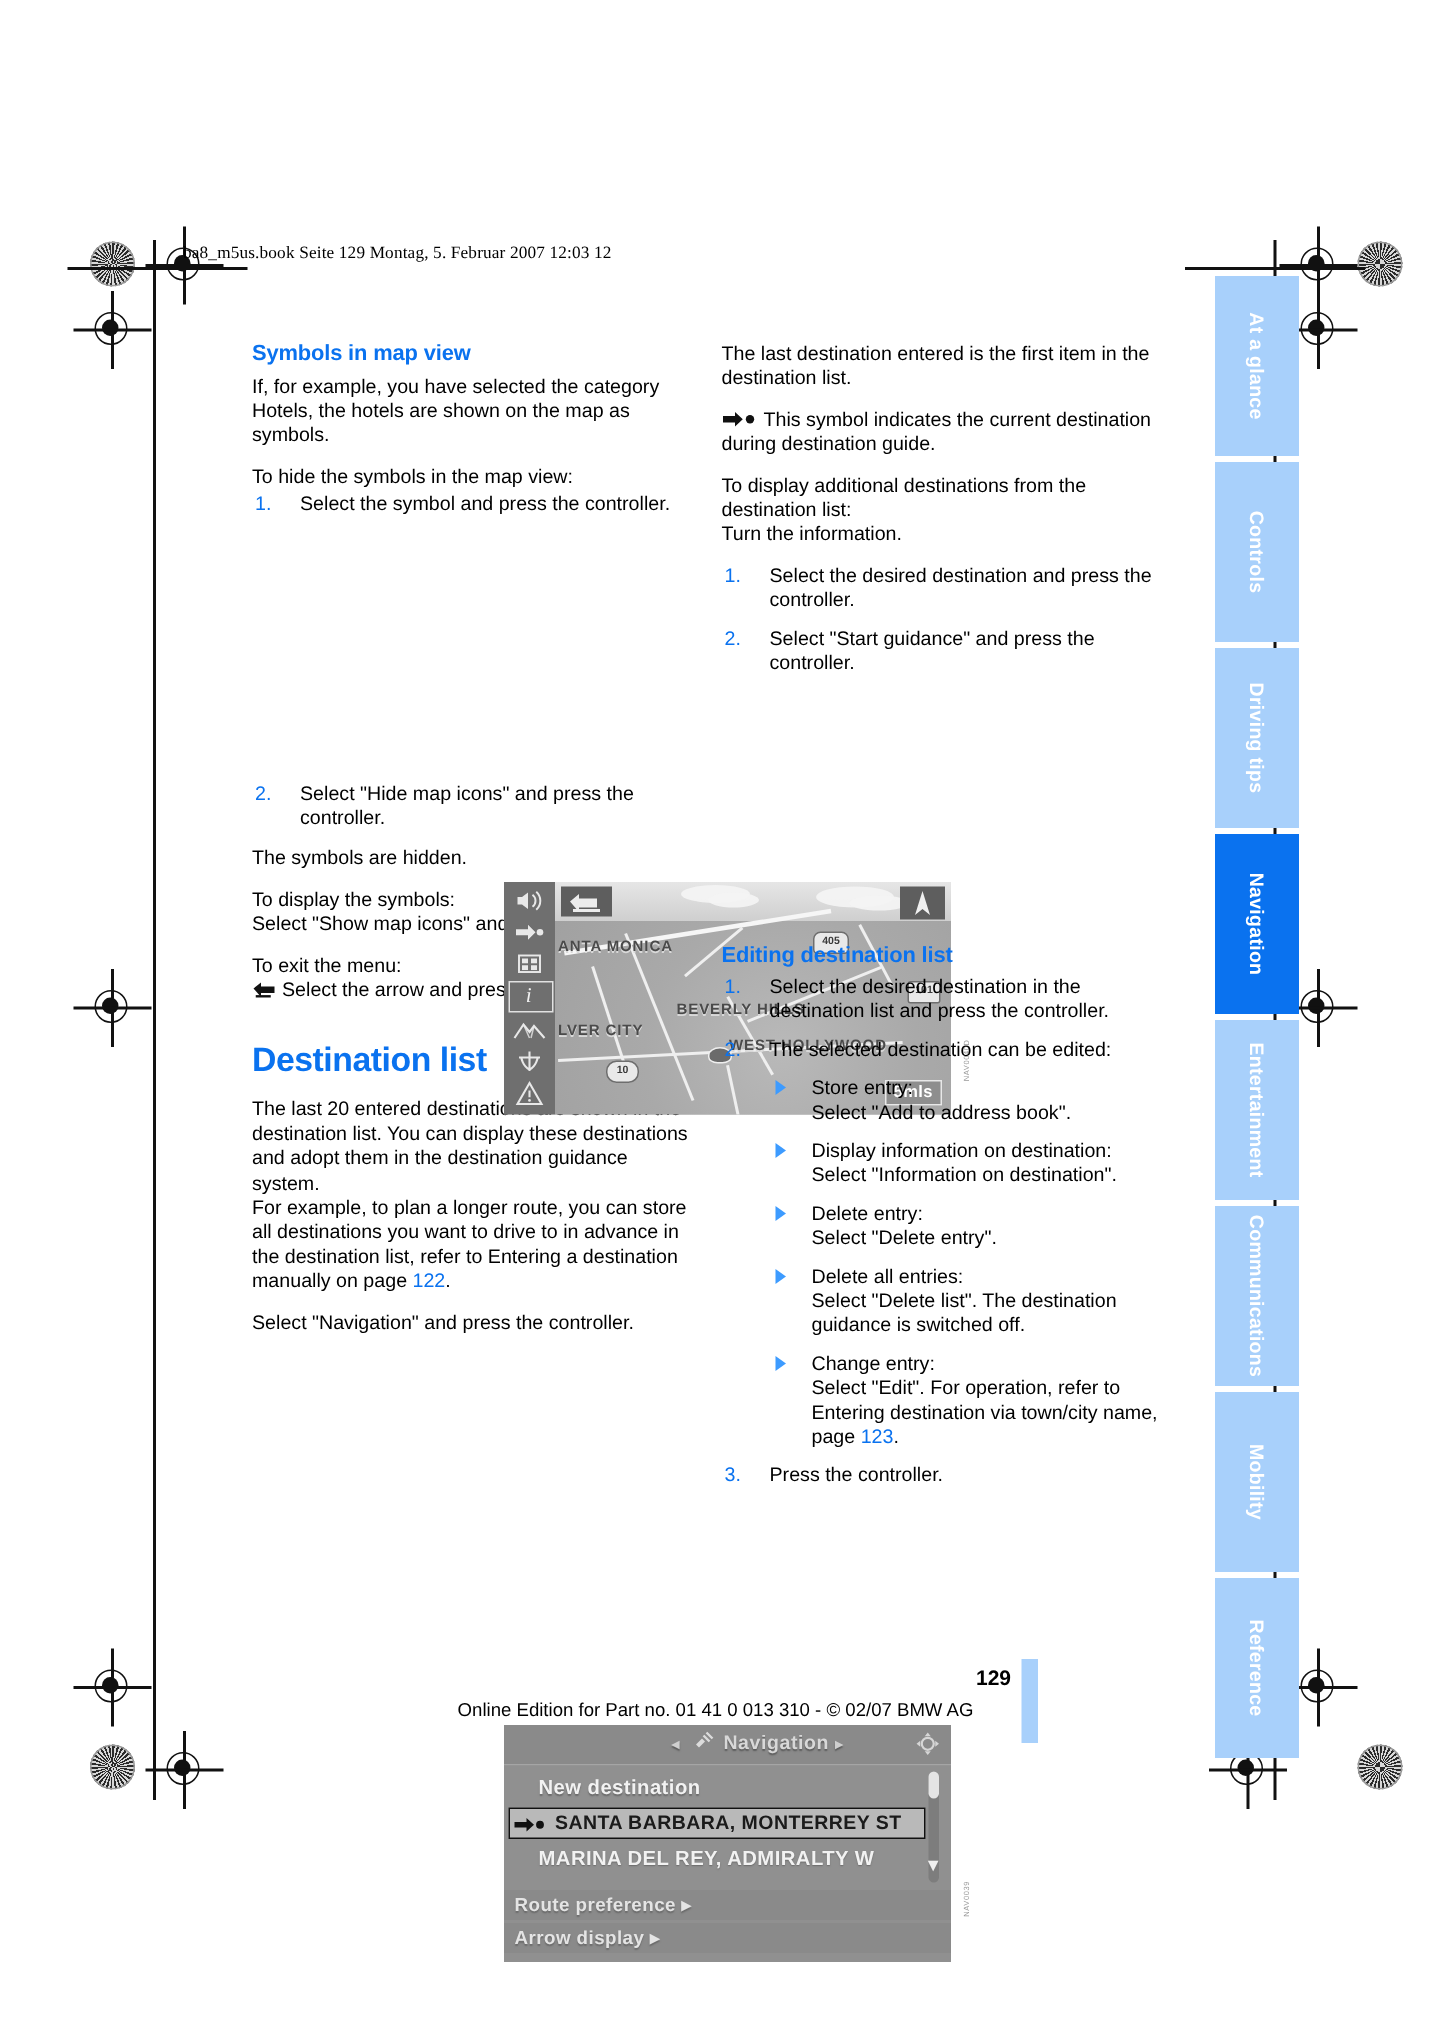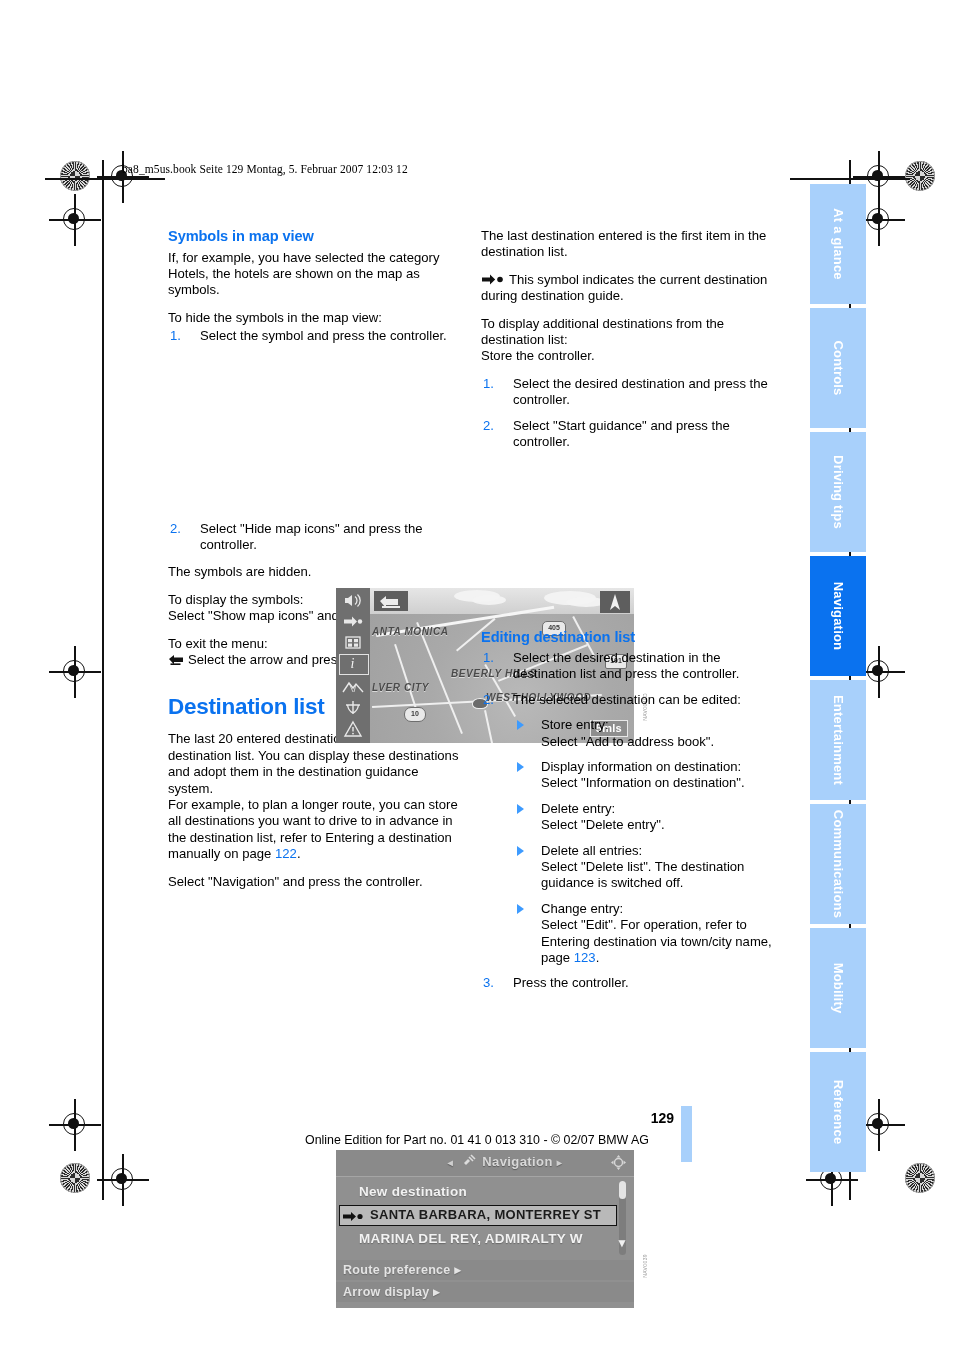--- a/index.html
+++ b/index.html
@@ -73,21 +73,21 @@
   .map-bg{position:absolute;inset:0;
      background:
        radial-gradient(circle at 62% 72%, #b9b9b9 0%, #a9a9a9 42%, #9d9d9d 100%);
   }
   .map-sky{position:absolute;left:0;right:0;top:0;height:26px;
      background:linear-gradient(#e6e6e6,#cfcfcf);}
   .cloud{position:absolute;border-radius:50%;background:#f3f3f3;opacity:.95;}
   .road{position:absolute;background:#efefef;transform-origin:0 0;height:2px;}
   .road.thick{height:3px;background:#f6f6f6;}
   .maptxt{position:absolute;color:#4a4a4a;font-weight:bold;font-size:10px;
-     letter-spacing:.6px;text-shadow:0 1px 0 #d9d9d9;white-space:nowrap;font-style:italic;}
+     letter-spacing:.6px;text-shadow:0 1px 0 #d9d9d9;white-space:nowrap;}
   .shield{position:absolute;background:#e9e9e9;border:1px solid #6e6e6e;
      color:#3a3a3a;font-size:7px;font-weight:bold;text-align:center;
      line-height:11px;border-radius:2px;}
   .scalebox{position:absolute;right:6px;bottom:6px;background:#8e8e8e;
      border:1px solid #e8e8e8;color:#fff;font-size:11px;font-weight:bold;
      padding:0 5px;line-height:15px;letter-spacing:.3px;}
   .mapbar{position:absolute;left:0;top:0;bottom:0;width:34px;background:#6f6f6f;}
   .mapbar .slot{position:absolute;left:3px;width:28px;height:19px;}
   .mapbar .sel{border:1.5px solid #e2e2e2;}
   .backbtn{position:absolute;left:38px;top:3px;width:34px;height:20px;background:#5e5e5e;}
@@ -370,21 +370,21 @@
     <p>
       <span class="ic ic-arrowdot">
         <svg width="24" height="11" viewBox="0 0 24 11">
             <path d="M1 3.4h8V0.6l5.2 4.9L9 10.4V7.6H1z" fill="#111"></path>
             <circle cx="19" cy="5.5" r="2.8" fill="#111"></circle>
           </svg>
       </span><span>This symbol indicates the current destination during destination guide.</span>
     </p>
 
     <p class="nogap">To display additional destinations from the destination list:</p>
-    <p>Store the controller.</p>
+    <p>Turn the information.</p>
 
 
     <ol class="steps">
       <li>
         <span class="num">1.</span>
         <span>Select the desired destination and press the controller.</span>
       </li>
       <li>
         <span class="num">2.</span>
         <span>Select "Start guidance" and press the controller.</span>

